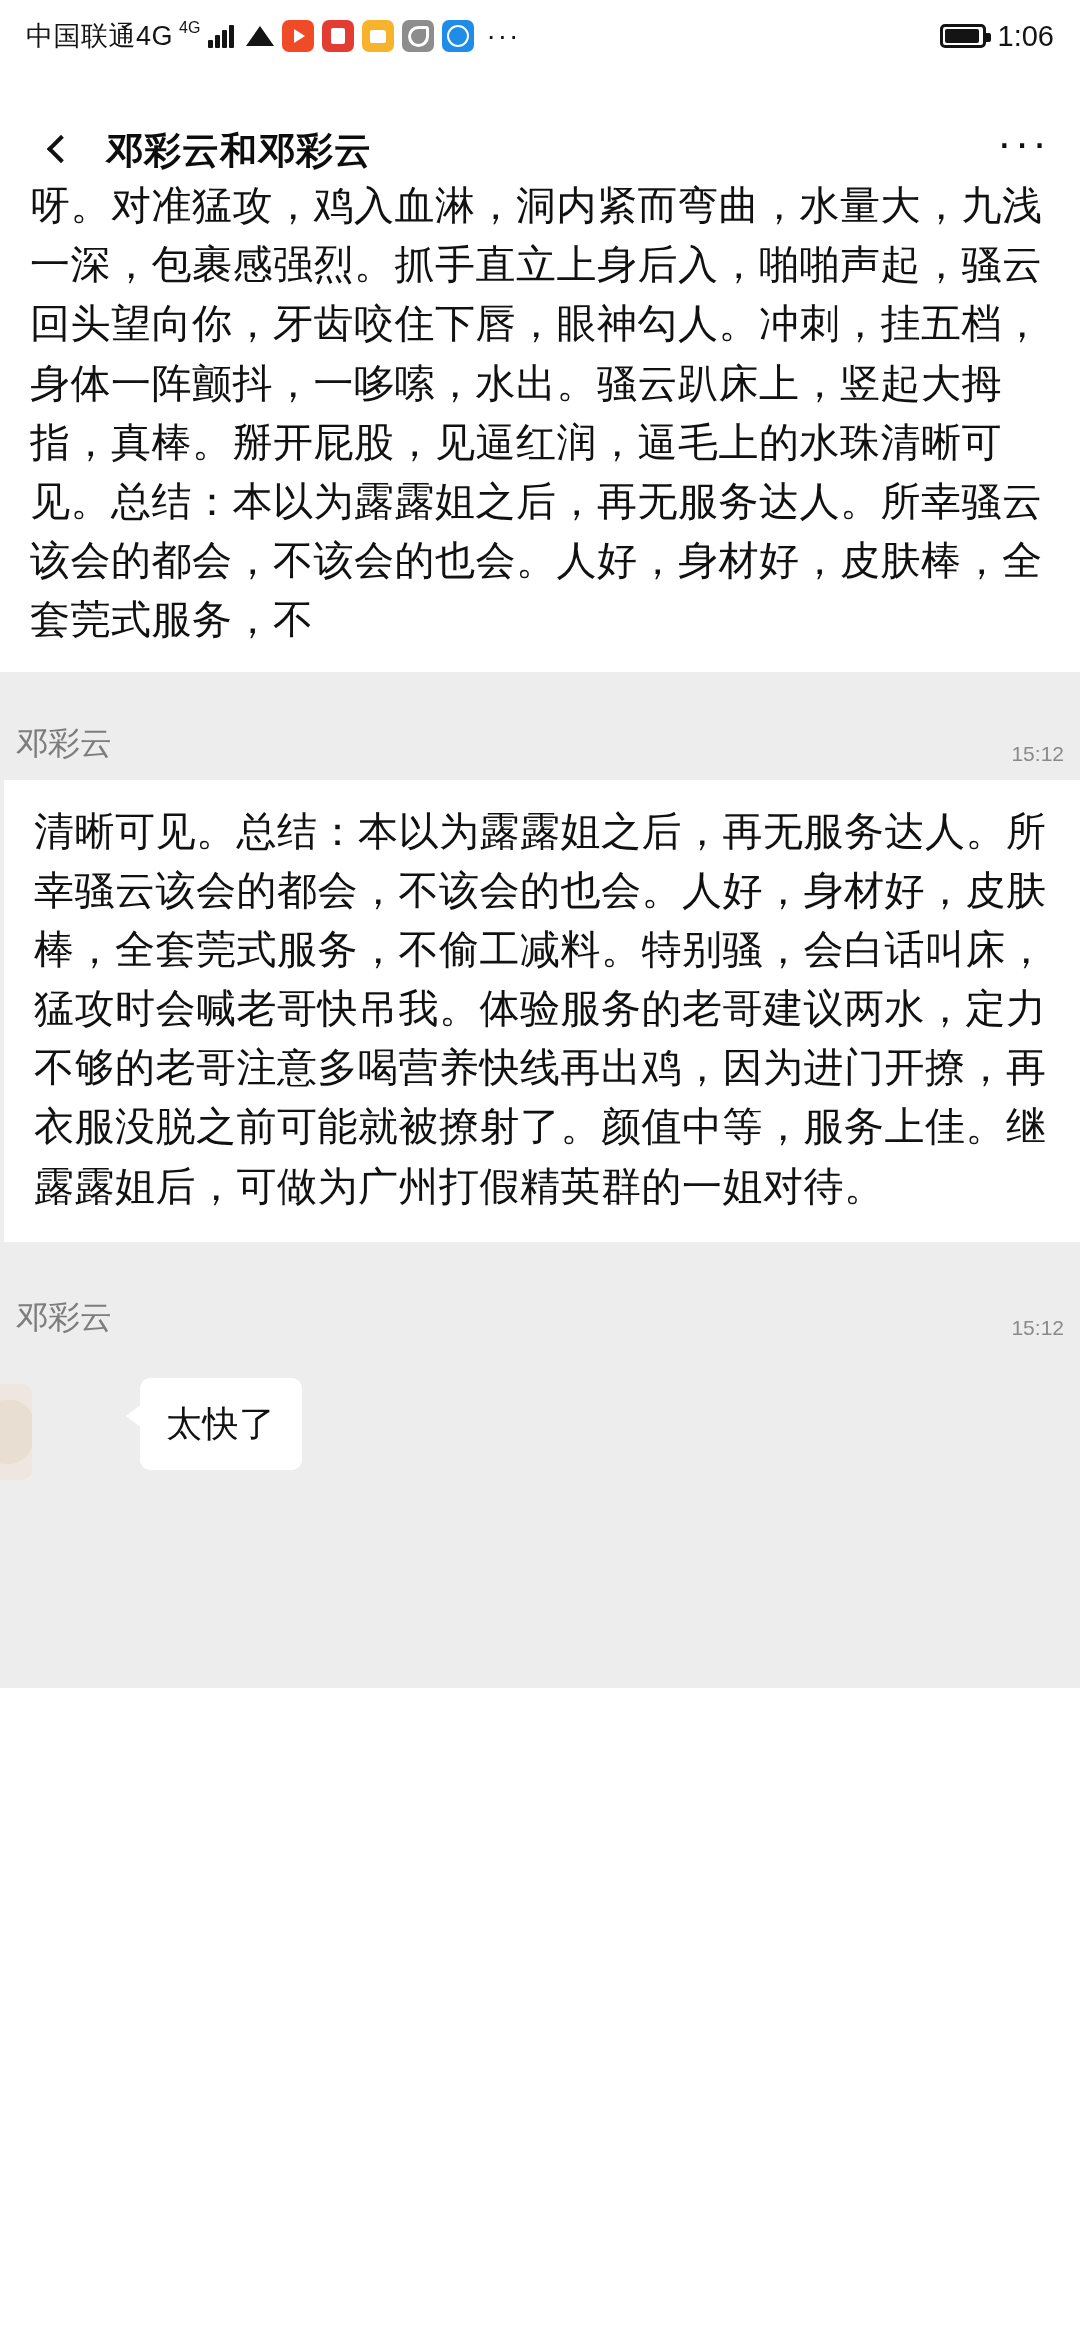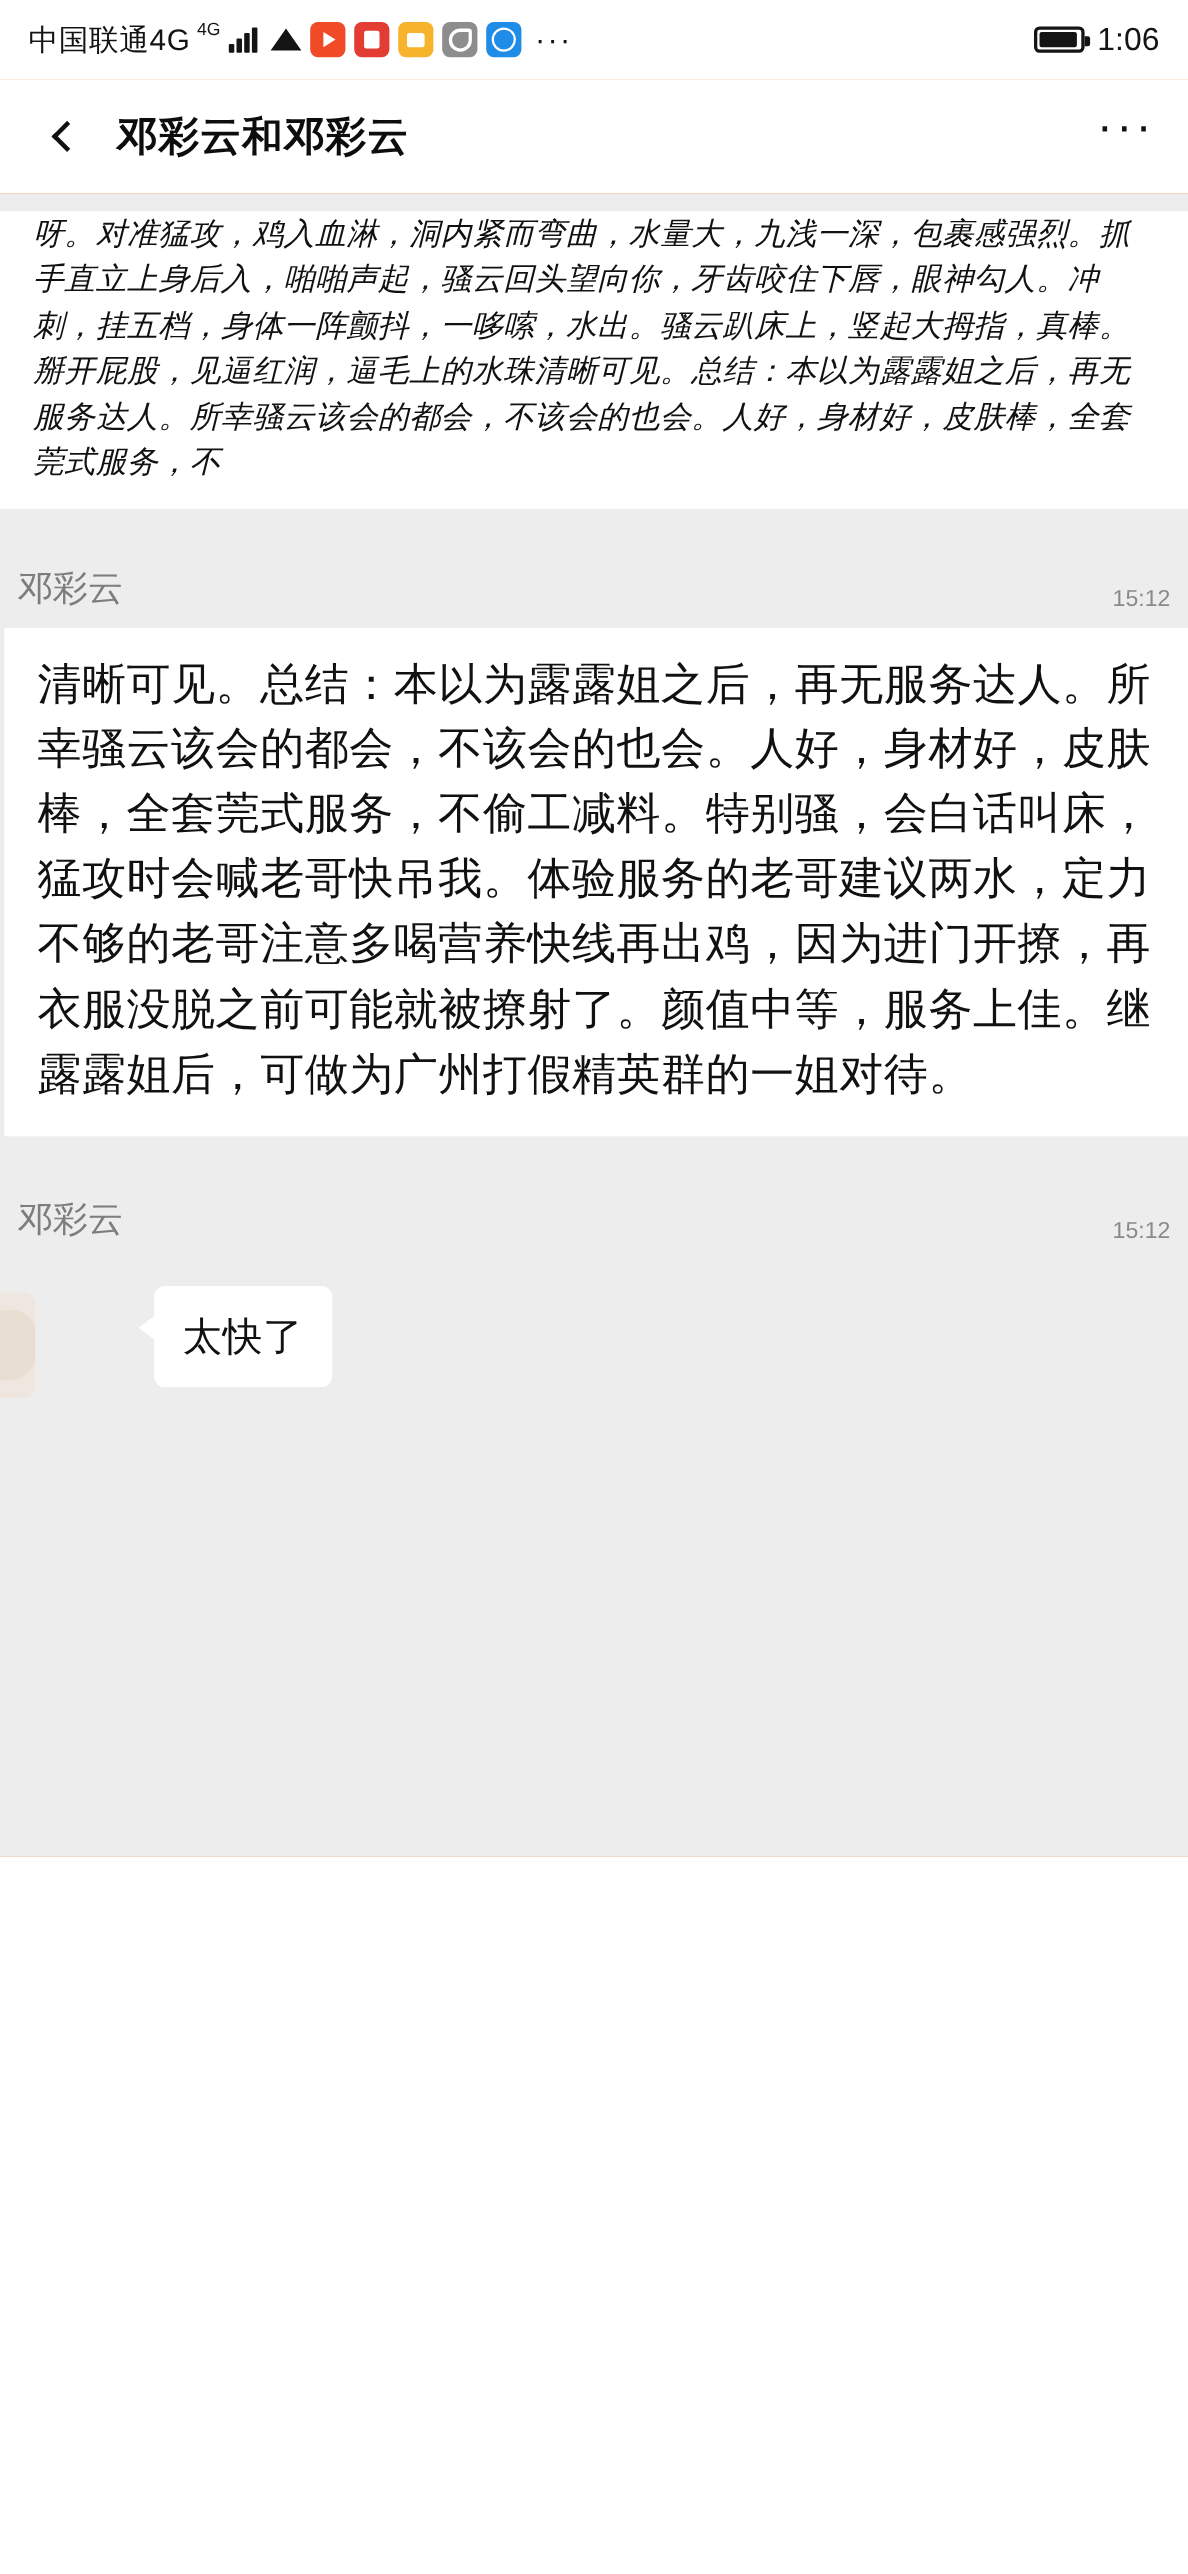--- a/index.html
+++ b/index.html
@@ -86,21 +86,21 @@
   }
   .battery i { display:block; height: 14px; background:#141414; margin: 0 2px; border-radius:2px; }
   .clock { font-size: 29px; color: #141414; }
 
   
   .title-bar {
     height: 104px;
     flex: 0 0 104px;
     background: #ffffff;
     display: flex;
-    align-items: center;
+    align-items: flex-end;
     padding: 0 30px;
   }
   .back-arrow {
     width: 54px; height: 54px;
     display: flex; align-items: center; justify-content: center;
     flex: 0 0 auto;
   }
   .back-arrow span {
     display: block;
     width: 20px; height: 20px;
@@ -153,27 +153,26 @@
     word-break: break-all;
   }
   .bubble-white.full {
     margin: 4px;
     width: 100%;
   }
   
   .msg-clipped {
     background: #ffffff;
     padding: 0 30px 22px 30px;
-    font-size: 28px;
+    font-size: 40px;
     line-height: 1.48;
     color: #111111;
     letter-spacing: 0.5px;
     word-break: break-all;
-    margin-top: 16px;
-    font-style: italic;
+    margin-top: 0;
   }
 
   .gap { height: 24px; background: #ededed; }
 
   
   .in-row {
     display: flex;
     align-items: flex-start;
     padding: 0 24px 0 0;
     margin-top: 14px;

